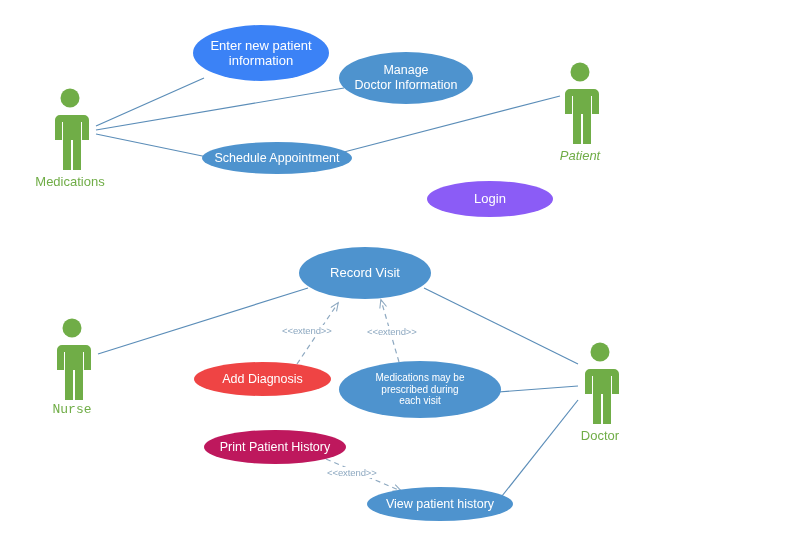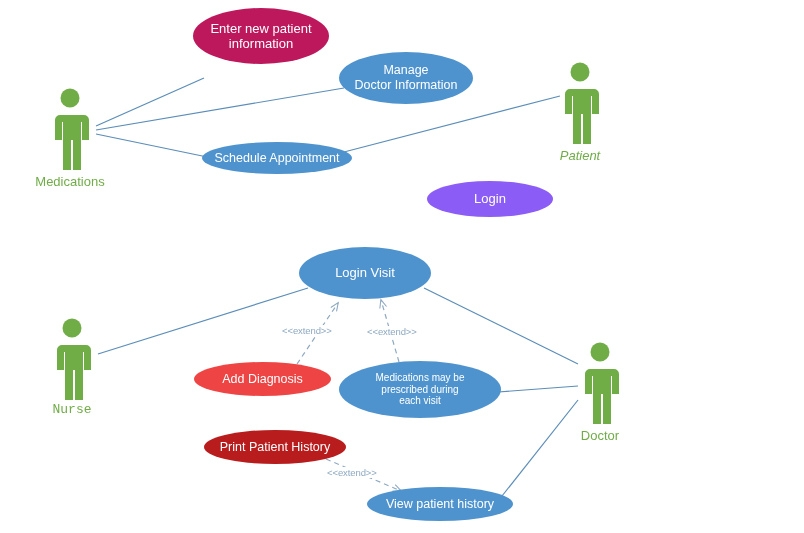--- a/index.html
+++ b/index.html
@@ -86,32 +86,32 @@
         <line x1="502" y1="496" x2="578" y2="400" stroke="#5B8DB8" stroke-width="1.2"></line>
       </g>
     <g id="extend-group">
         <line x1="297" y1="364" x2="338" y2="303" stroke="#8EA9C1" stroke-width="1.2" stroke-dasharray="5,4" marker-end="url(#extend-arrow)"></line>
         <line x1="399" y1="362" x2="381" y2="300" stroke="#8EA9C1" stroke-width="1.2" stroke-dasharray="5,4" marker-end="url(#extend-arrow)"></line>
         <line x1="326" y1="459" x2="401" y2="491" stroke="#8EA9C1" stroke-width="1.2" stroke-dasharray="5,4" marker-end="url(#extend-arrow)"></line>
       </g>
   </svg>
 
   <div id="usecase-group">
-      <div class="usecase" style="left: 193px; top: 8px; width: 136px; height: 56px; background: #be185d; color: rgb(255, 255, 255); font-size: 13px;">Enter new patient
+      <div class="usecase" style="left: 193px; top: 25px; width: 136px; height: 56px; background: #3b82f6; color: rgb(255, 255, 255); font-size: 13px;">Enter new patient
 information</div>
       <div class="usecase" style="left: 339px; top: 52px; width: 134px; height: 52px; background: rgb(78, 147, 206); color: rgb(255, 255, 255); font-size: 12.5px;">Manage
 Doctor Information</div>
       <div class="usecase" style="left: 202px; top: 142px; width: 150px; height: 32px; background: rgb(78, 147, 206); color: rgb(255, 255, 255); font-size: 12.5px;">Schedule Appointment</div>
       <div class="usecase" style="left: 427px; top: 181px; width: 126px; height: 36px; background: #8b5cf6; color: rgb(255, 255, 255); font-size: 13px;">Login</div>
-      <div class="usecase" style="left: 299px; top: 247px; width: 132px; height: 52px; background: rgb(78, 147, 206); color: rgb(255, 255, 255); font-size: 13px;">Login Visit</div>
+      <div class="usecase" style="left: 299px; top: 247px; width: 132px; height: 52px; background: rgb(78, 147, 206); color: rgb(255, 255, 255); font-size: 13px;">Record Visit</div>
       <div class="usecase" style="left: 194px; top: 362px; width: 137px; height: 34px; background: #ef4444; color: rgb(255, 255, 255); font-size: 12.5px;">Add Diagnosis</div>
       <div class="usecase" style="left: 339px; top: 361px; width: 162px; height: 57px; background: rgb(78, 147, 206); color: rgb(255, 255, 255); font-size: 10px;">Medications may be
 prescribed during
 each visit</div>
-      <div class="usecase" style="left: 204px; top: 430px; width: 142px; height: 34px; background: #b91c1c; color: rgb(255, 255, 255); font-size: 12.5px;">Print Patient History</div>
+      <div class="usecase" style="left: 204px; top: 430px; width: 142px; height: 34px; background: #be185d; color: rgb(255, 255, 255); font-size: 12.5px;">Print Patient History</div>
       <div class="usecase" style="left: 367px; top: 487px; width: 146px; height: 34px; background: rgb(78, 147, 206); color: rgb(255, 255, 255); font-size: 12.5px;">View patient history</div>
     </div>
   <div id="actor-group">
       <div class="actor" style="left: 42px; top: 88px; width: 56px; height: 106px;">
         <svg width="56" height="82" viewBox="0 0 56 82">
           <circle cx="28" cy="10" r="9.5" fill="#70AD47"></circle>
           <path d="M14,27 h28 a5,5 0 0 1 5,5 v20 h-7 v-18 h-1 v48 h-8 v-30 h-2 v30 h-8 v-48 h-1 v18 h-7 v-20 a5,5 0 0 1 5,-5 z" fill="#70AD47"></path>
         </svg>
         <div class="actor-label" style="top: 86px; color: rgb(112, 173, 71);">Medications</div>
       </div>

